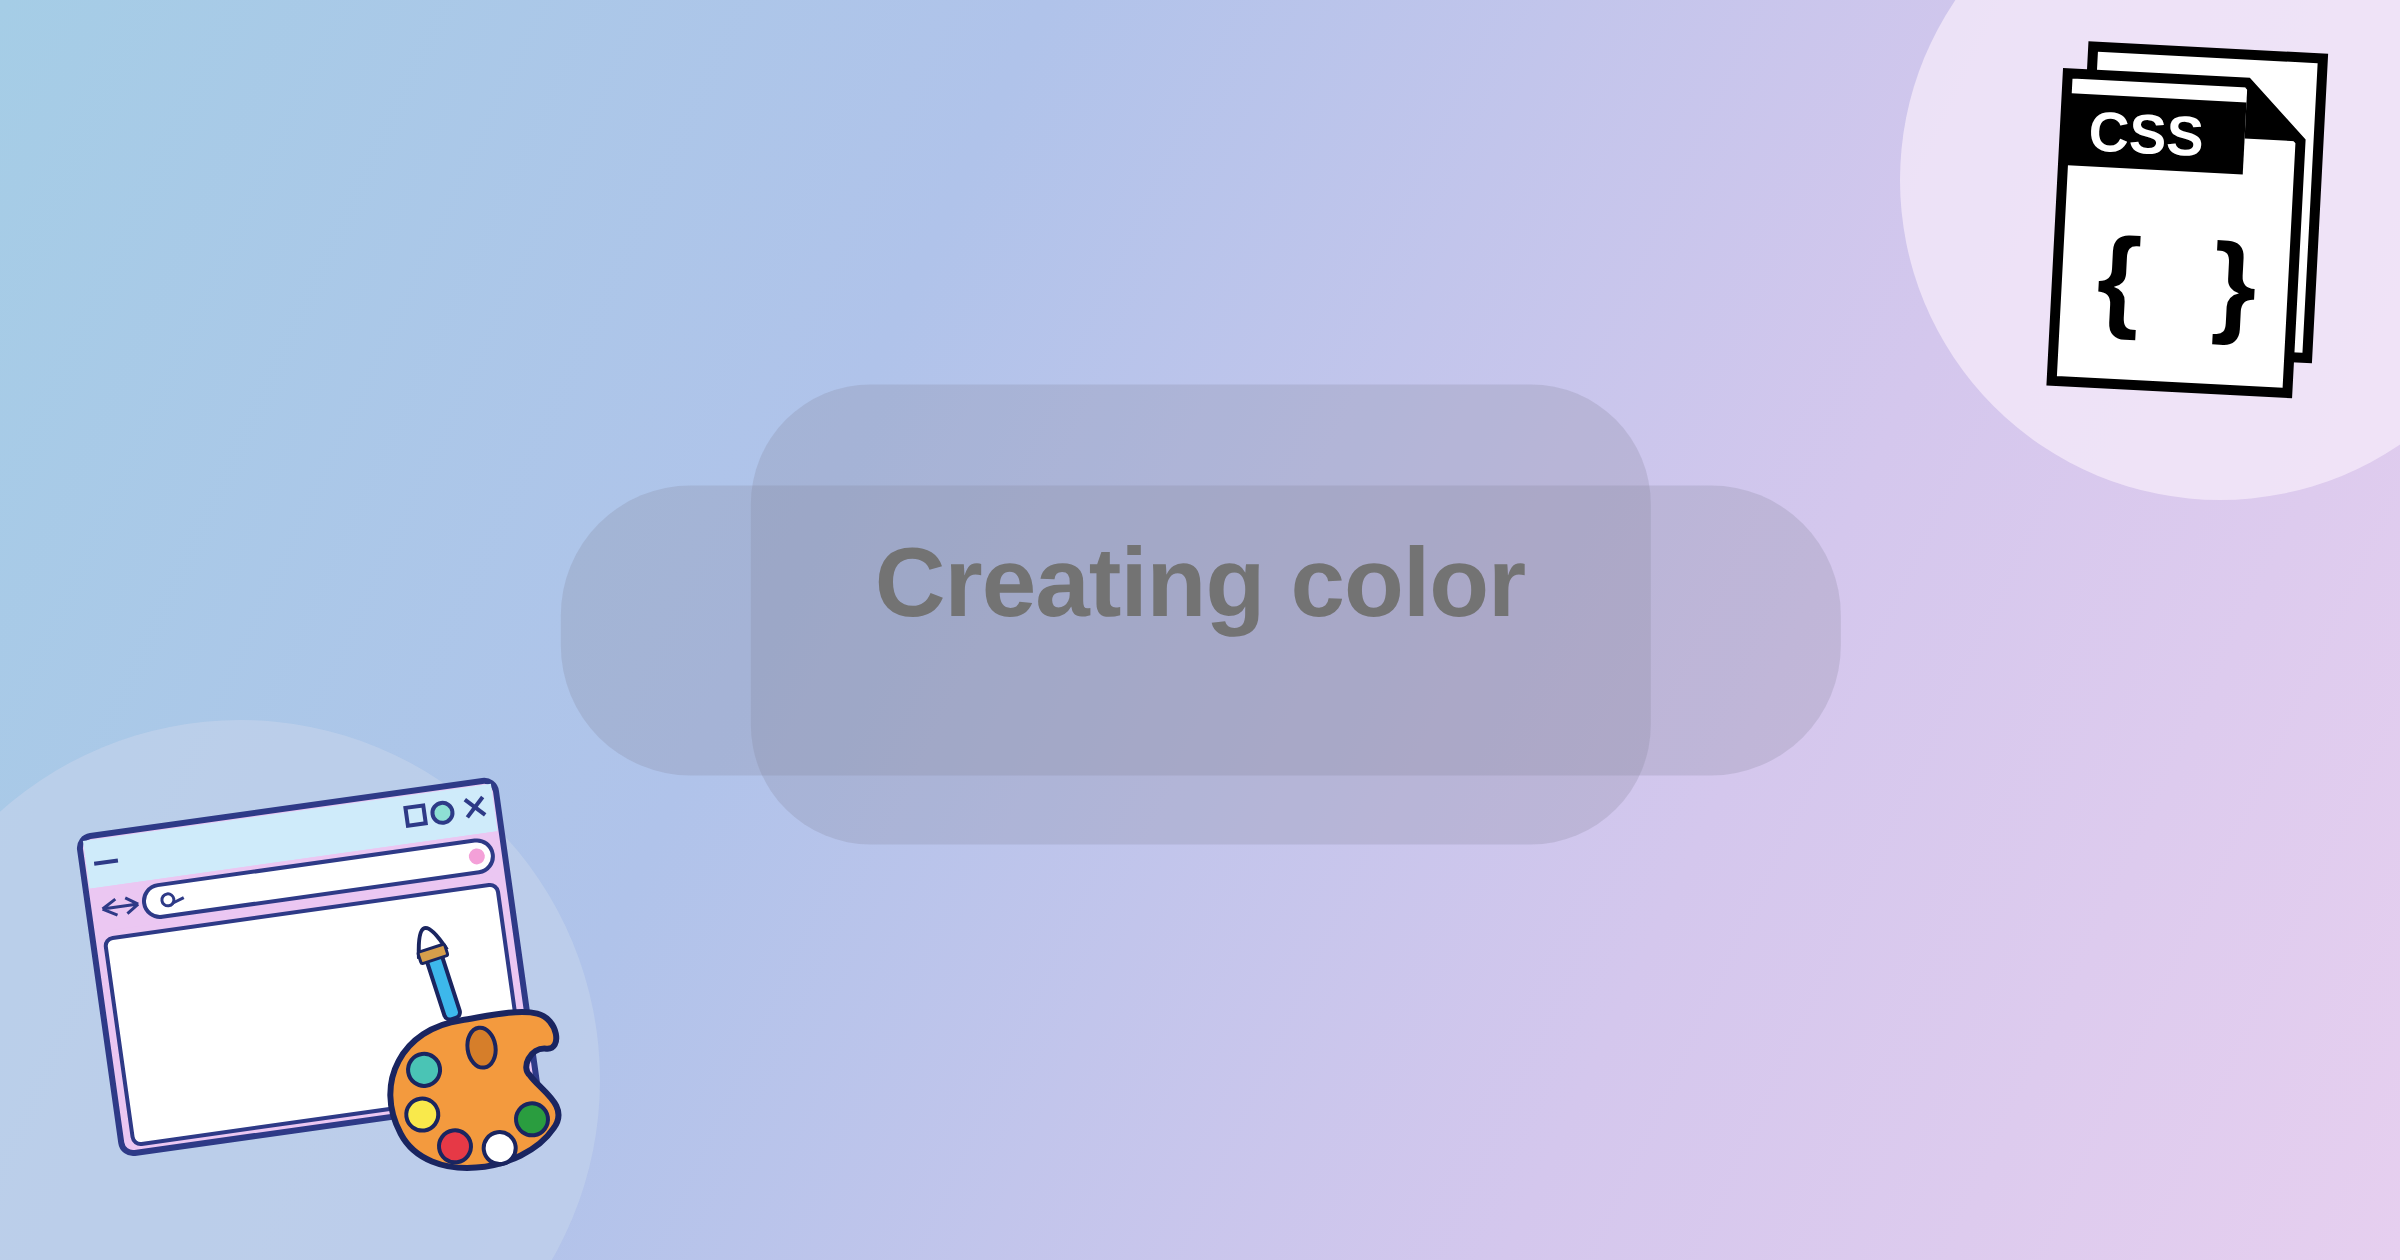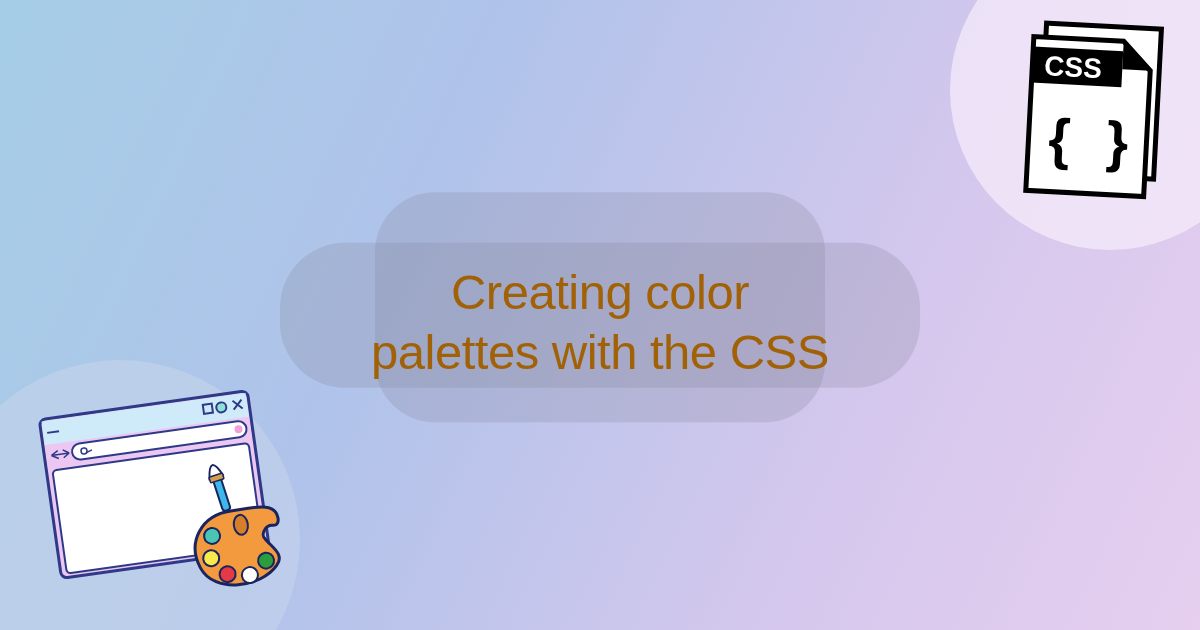--- a/index.html
+++ b/index.html
@@ -56,24 +56,25 @@
       top: 44%;
     }
     .blob-b {
       width: 640px;
       height: 145px;
       background: rgba(130, 130, 150, 0.24);
       border-radius: 65px;
     }
     .heading-text {
       font-size: 49px;
-      font-weight: 400;
-      color: #a16207;
+      font-weight: 700;
+      color: #737373;
       line-height: 1.23;
       letter-spacing: -0.5px;
+      text-align: right;
     }
     .css-file-icon {
       position: absolute;
       top: 20px;
       right: 25px;
       transform: rotate(3deg);
     }
     .browser-icon {
       position: absolute;
       bottom: 0px;
@@ -146,15 +147,15 @@
       <circle cx="68" cy="54" r="8" fill="#2A9D3F" stroke="#1A2560" stroke-width="2"></circle>
     </g>
   </svg>
 </div>
 
 <div class="heading-container">
   <div class="heading-blob blob-a"></div>
   <div class="heading-blob blob-b"></div>
   <h1 class="heading-text">
     <span>Creating color</span><br>
-    <span>palettes with the CSS</span><br>
+    <br>
   </h1>
 </div>
 
 </body></html>

